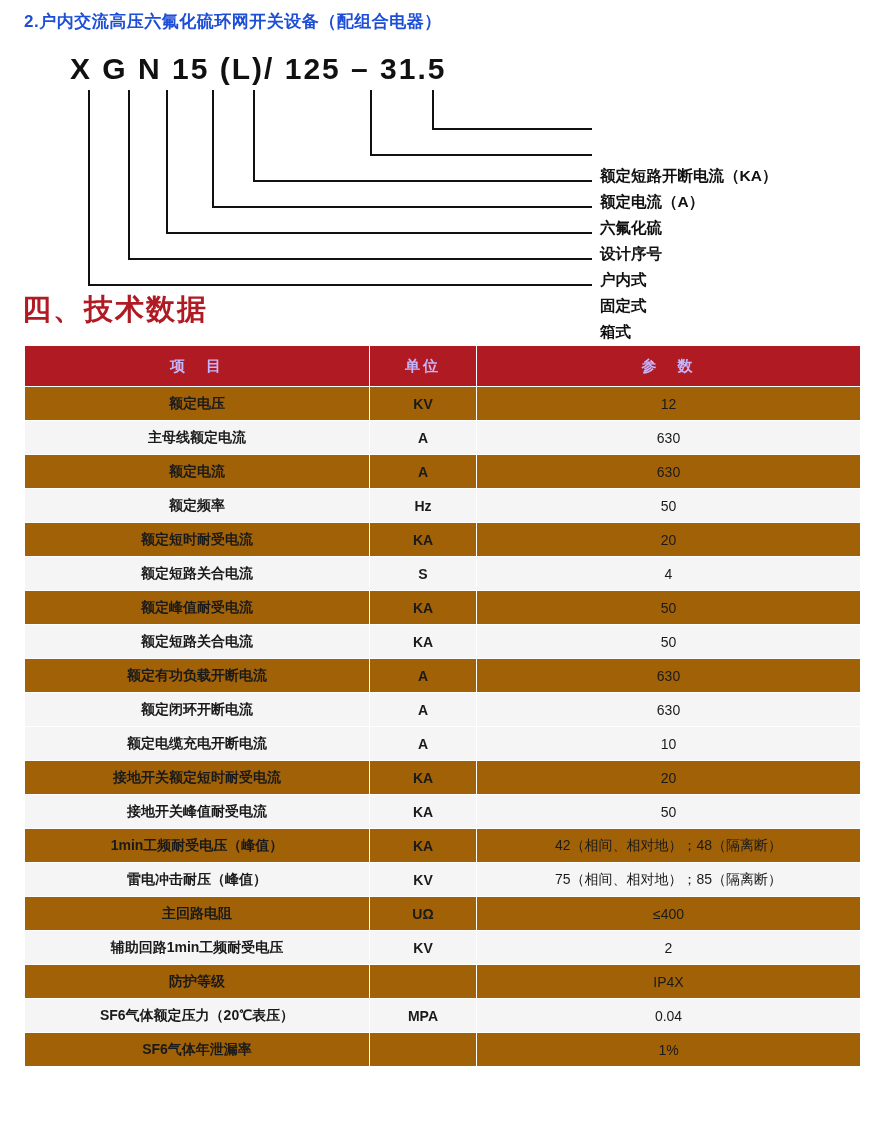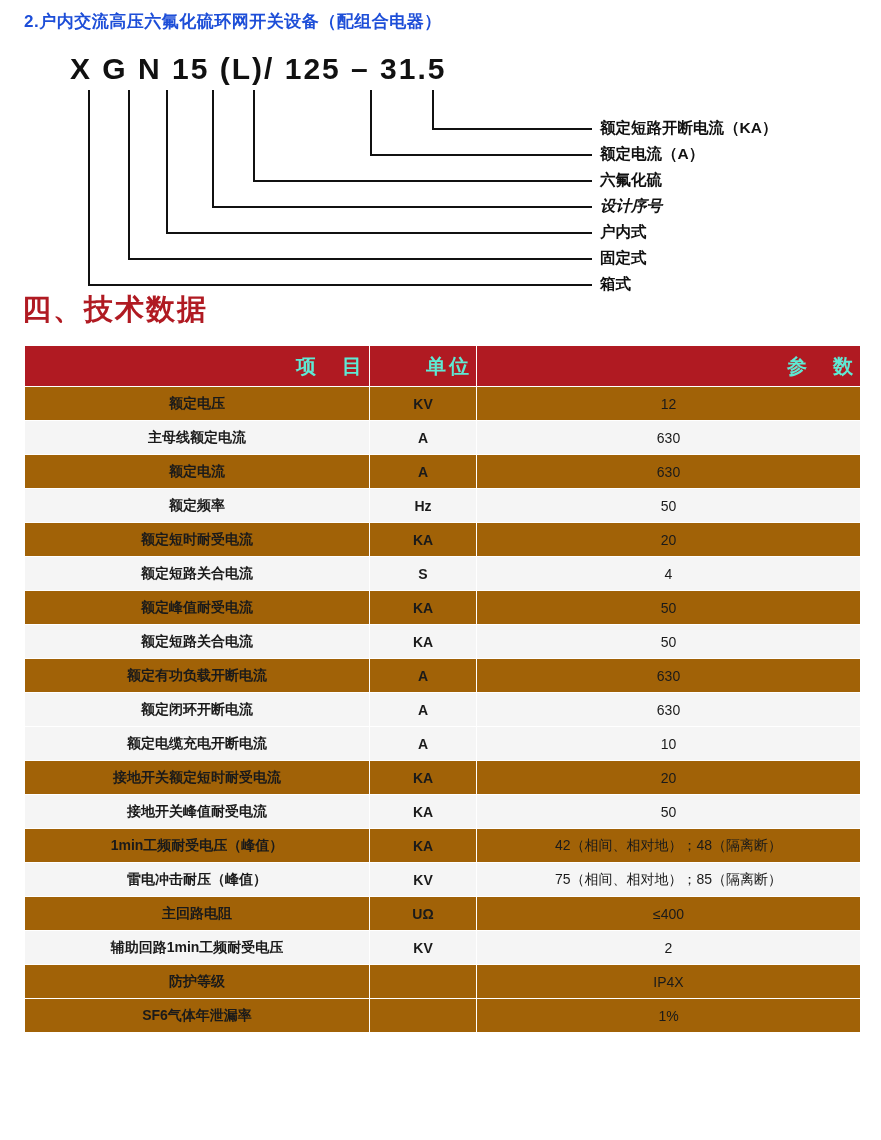--- a/index.html
+++ b/index.html
@@ -45,20 +45,21 @@
     letter-spacing: 2px;
     white-space: nowrap;
     color: #111;
   }
   .legend-item {
     position: absolute;
     font-size: 15.5px;
     font-weight: bold;
     white-space: nowrap;
     color: #111;
+    margin-top: 48px;
   }
   .leader {
     position: absolute;
     background: #111;
   }
   .leader.v { width: 1.5px; }
   .leader.h { height: 1.5px; }
 
   
   .section-title {
@@ -89,26 +90,25 @@
     text-align: center;
     vertical-align: middle;
     font-size: 14px;
     height: 33px;
     padding: 0 4px;
     white-space: nowrap;
     color: #1a1a1a;
   }
   table.spec thead th {
     background: #b01a22;
-    color: #5eead4;
-    font-weight: bold;
-    font-size: 20px;
+    color: #c4b5fd;
+    font-weight: bold;
+    font-size: 15px;
     height: 40px;
     letter-spacing: 3px;
-    text-align: right;
   }
   table.spec tbody tr.odd td { background: #a16207; }
   table.spec tbody tr.even td { background: #f5f5f5; }
   table.spec col.c-item { width: 345px; }
   table.spec col.c-unit { width: 107px; }
   table.spec col.c-val  { width: 384px; }
   table.spec td.item { font-weight: bold; }
   table.spec td.unit { font-weight: bold; }
   table.spec td.val  { font-weight: normal; }
 </style>
@@ -138,21 +138,21 @@
 
   <div class="leader v" style="left:128px; top:44px; height:168px;"></div>
   <div class="leader h" style="left:128px; top:212px; width:464px;"></div>
 
   <div class="leader v" style="left:88px; top:44px; height:194px;"></div>
   <div class="leader h" style="left:88px; top:238px; width:504px;"></div>
 
   <div class="legend-item" style="left:600px; top:72px;">额定短路开断电流（KA）</div>
   <div class="legend-item" style="left:600px; top:98px;">额定电流（A）</div>
   <div class="legend-item" style="left:600px; top:124px;">六氟化硫</div>
-  <div class="legend-item" style="left:600px; top:150px;font-style:italic;">设计序号</div>
+  <div class="legend-item" style="left:600px; top:150px;">设计序号</div>
   <div class="legend-item" style="left:600px; top:176px;">户内式</div>
   <div class="legend-item" style="left:600px; top:202px;">固定式</div>
   <div class="legend-item" style="left:600px; top:228px;">箱式</div>
 </div>
 
 <div class="section-title">四、技术数据</div>
 
 <div class="spec-table-wrap">
   <table class="spec">
     <colgroup>
@@ -251,20 +251,25 @@
         <tr class="even">
           <td class="item">辅助回路1min工频耐受电压</td>
           <td class="unit">KV</td>
           <td class="val">2</td>
         </tr>
         <tr class="odd">
           <td class="item">防护等级</td>
           <td class="unit"></td>
           <td class="val">IP4X</td>
         </tr>
+        <tr class="even">
+          <td class="item">SF6气体额定压力（20℃表压）</td>
+          <td class="unit">MPA</td>
+          <td class="val">0.04</td>
+        </tr>
         <tr class="odd">
           <td class="item">SF6气体年泄漏率</td>
           <td class="unit"></td>
           <td class="val">1%</td>
         </tr>
       </tbody>
   </table>
 </div>
 
 </body></html>

